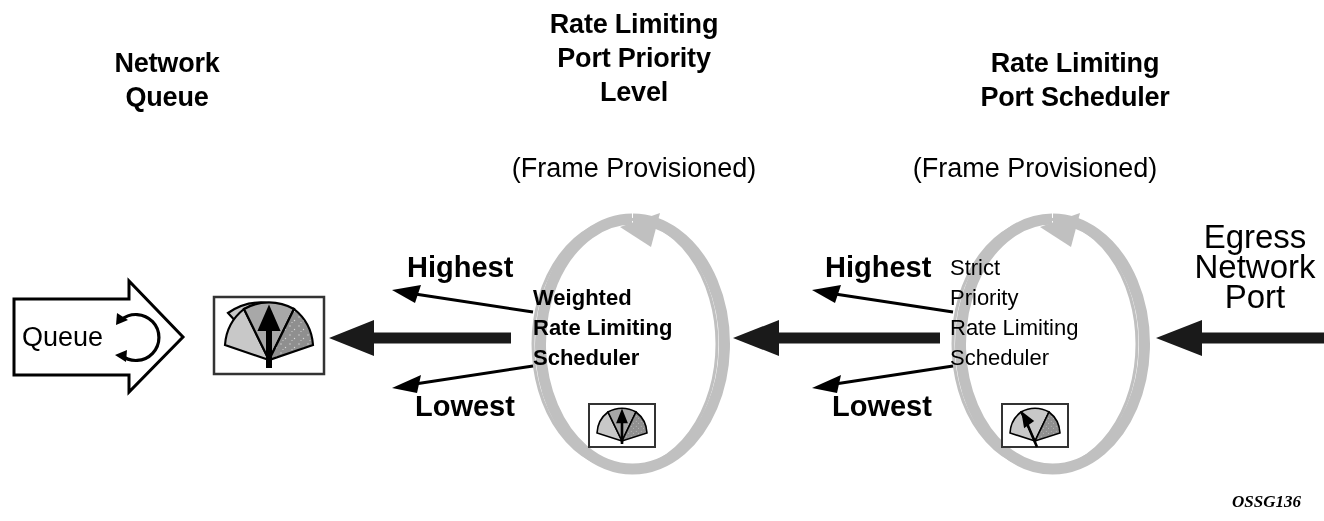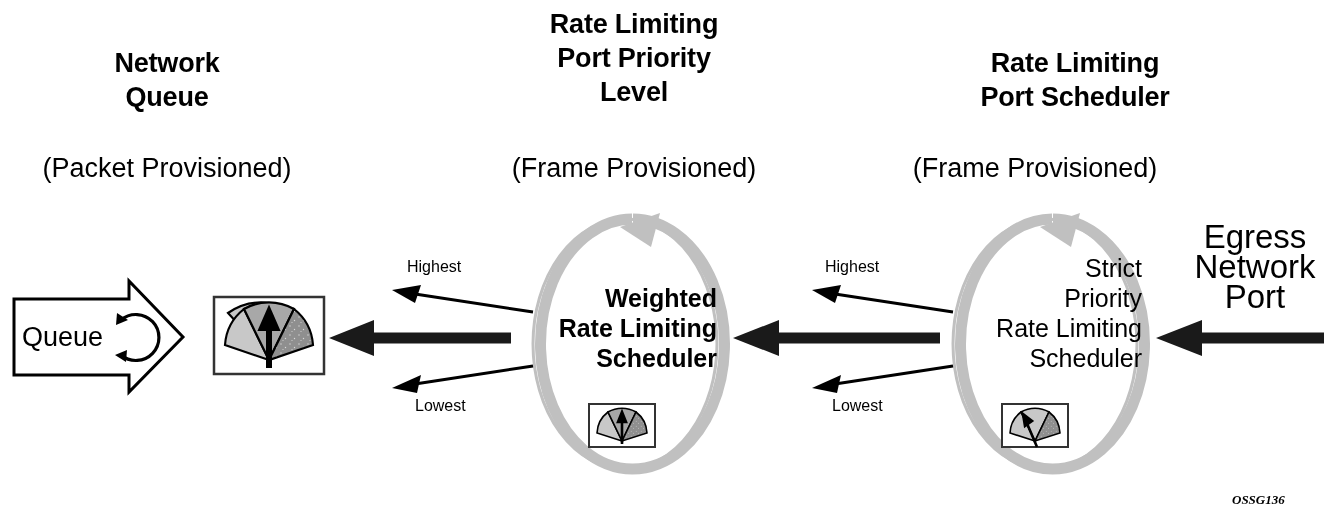--- a/index.html
+++ b/index.html
@@ -30,69 +30,69 @@
   .col-sub {
     position: absolute;
     text-align: center;
     font-weight: normal;
     font-size: 27px;
     line-height: 32px;
     white-space: nowrap;
   }
   .ellipse-label {
     position: absolute;
-    text-align: right;
-    font-size: 25px;
+    text-align: left;
+    font-size: 22px;
     line-height: 30px;
     white-space: pre-line;
   }
   .prio-label {
     position: absolute;
-    font-size: 16px;
+    font-size: 29px;
     line-height: 28px;
     white-space: nowrap;
+    font-weight: bold;
   }
   .port-label {
     position: absolute;
     text-align: center;
     font-size: 33px;
     line-height: 30px;
     white-space: pre-line;
   }
   .queue-text {
     position: absolute;
     font-size: 27px;
     line-height: 30px;
     white-space: nowrap;
   }
   .watermark {
     position: absolute;
     font-family: "Liberation Serif", serif;
     font-style: italic;
     font-weight: bold;
-    font-size: 13px;
+    font-size: 17px;
     color: #000;
     white-space: nowrap;
   }
   .svg-layer {
     position: absolute;
     left: 0;
     top: 0;
     width: 1324px;
     height: 521px;
   }
 </style>
 </head>
 <body>
 
 <div id="canvas">
 
   <div class="col-head" style="left:26px; top:46px; width:282px;">Network
 Queue</div>
-  <div class="col-sub" style="left:6px; top:152px; width:322px;">(Packet Provisioned)</div>
 
   <div class="col-head" style="left:484px; top:7px; width:300px;">Rate Limiting
 Port Priority
 Level</div>
   <div class="col-sub" style="left:474px; top:152px; width:320px;">(Frame Provisioned)</div>
 
   <div class="col-head" style="left:910px; top:46px; width:330px;">Rate Limiting
 Port Scheduler</div>
   <div class="col-sub" style="left:875px; top:152px; width:320px;">(Frame Provisioned)</div>
 

